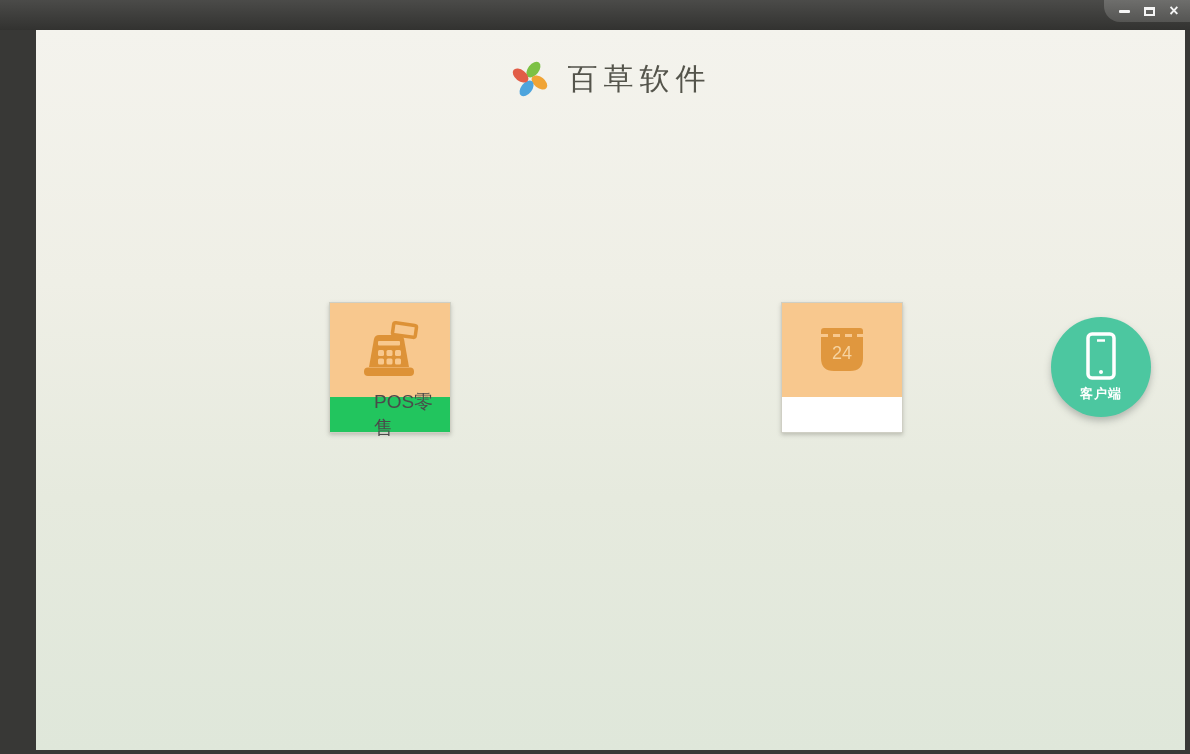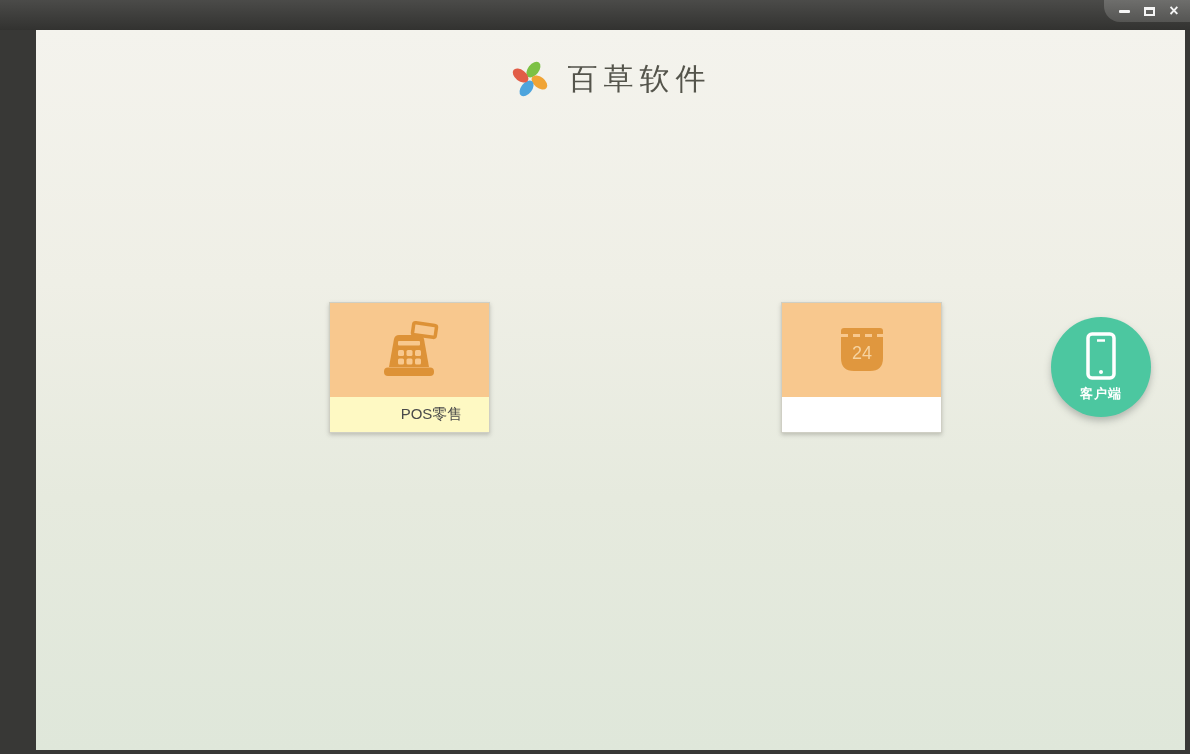--- a/index.html
+++ b/index.html
@@ -37,30 +37,30 @@
   .brand { position:absolute; top:26px; left:0; width:100%; height:46px;
            display:flex; align-items:center; justify-content:center; gap:18px; }
   .brand-logo { width:40px; height:40px; }
   .brand-title {
     font-family:"DejaVu Serif", serif;
     font-size:30px; color:#54544b; letter-spacing:6px; font-weight:400;
   }
 
   
   .card {
-    position:absolute; top:272px; width:161px; height:131px;
+    position:absolute; top:272px; width:122px; height:131px;
     border:1px solid #cfcfc4; background:#fff; cursor:pointer;
     box-shadow:0 2px 4px rgba(110,110,100,.35);
   }
   .card-tile { height:94px; display:flex; align-items:center; justify-content:center; }
   .tile-orange { background:#f8c88e; }
   .tile-green  { background:#b3e488; }
   .card-label {
-    height:35px; background:#fef9c3; display:flex; align-items:center; justify-content:center;
-    font-size:15px; color:#4a4a4a;padding-left:44px;
+    height:35px; background:#22c55e; display:flex; align-items:center; justify-content:center;
+    font-size:19px; color:#4a4a4a;padding-left:44px;
   }
   .card-pos   { left:293px; }
   .card-trade { left:519px; }
   .card-lean  { left:745px; }
 
   
   .client-circle {
     position:absolute; top:287px; left:1015px; width:100px; height:100px;
     border-radius:50%; background:#4cc7a0; cursor:pointer;
     box-shadow:0 4px 7px rgba(80,90,85,.35);

